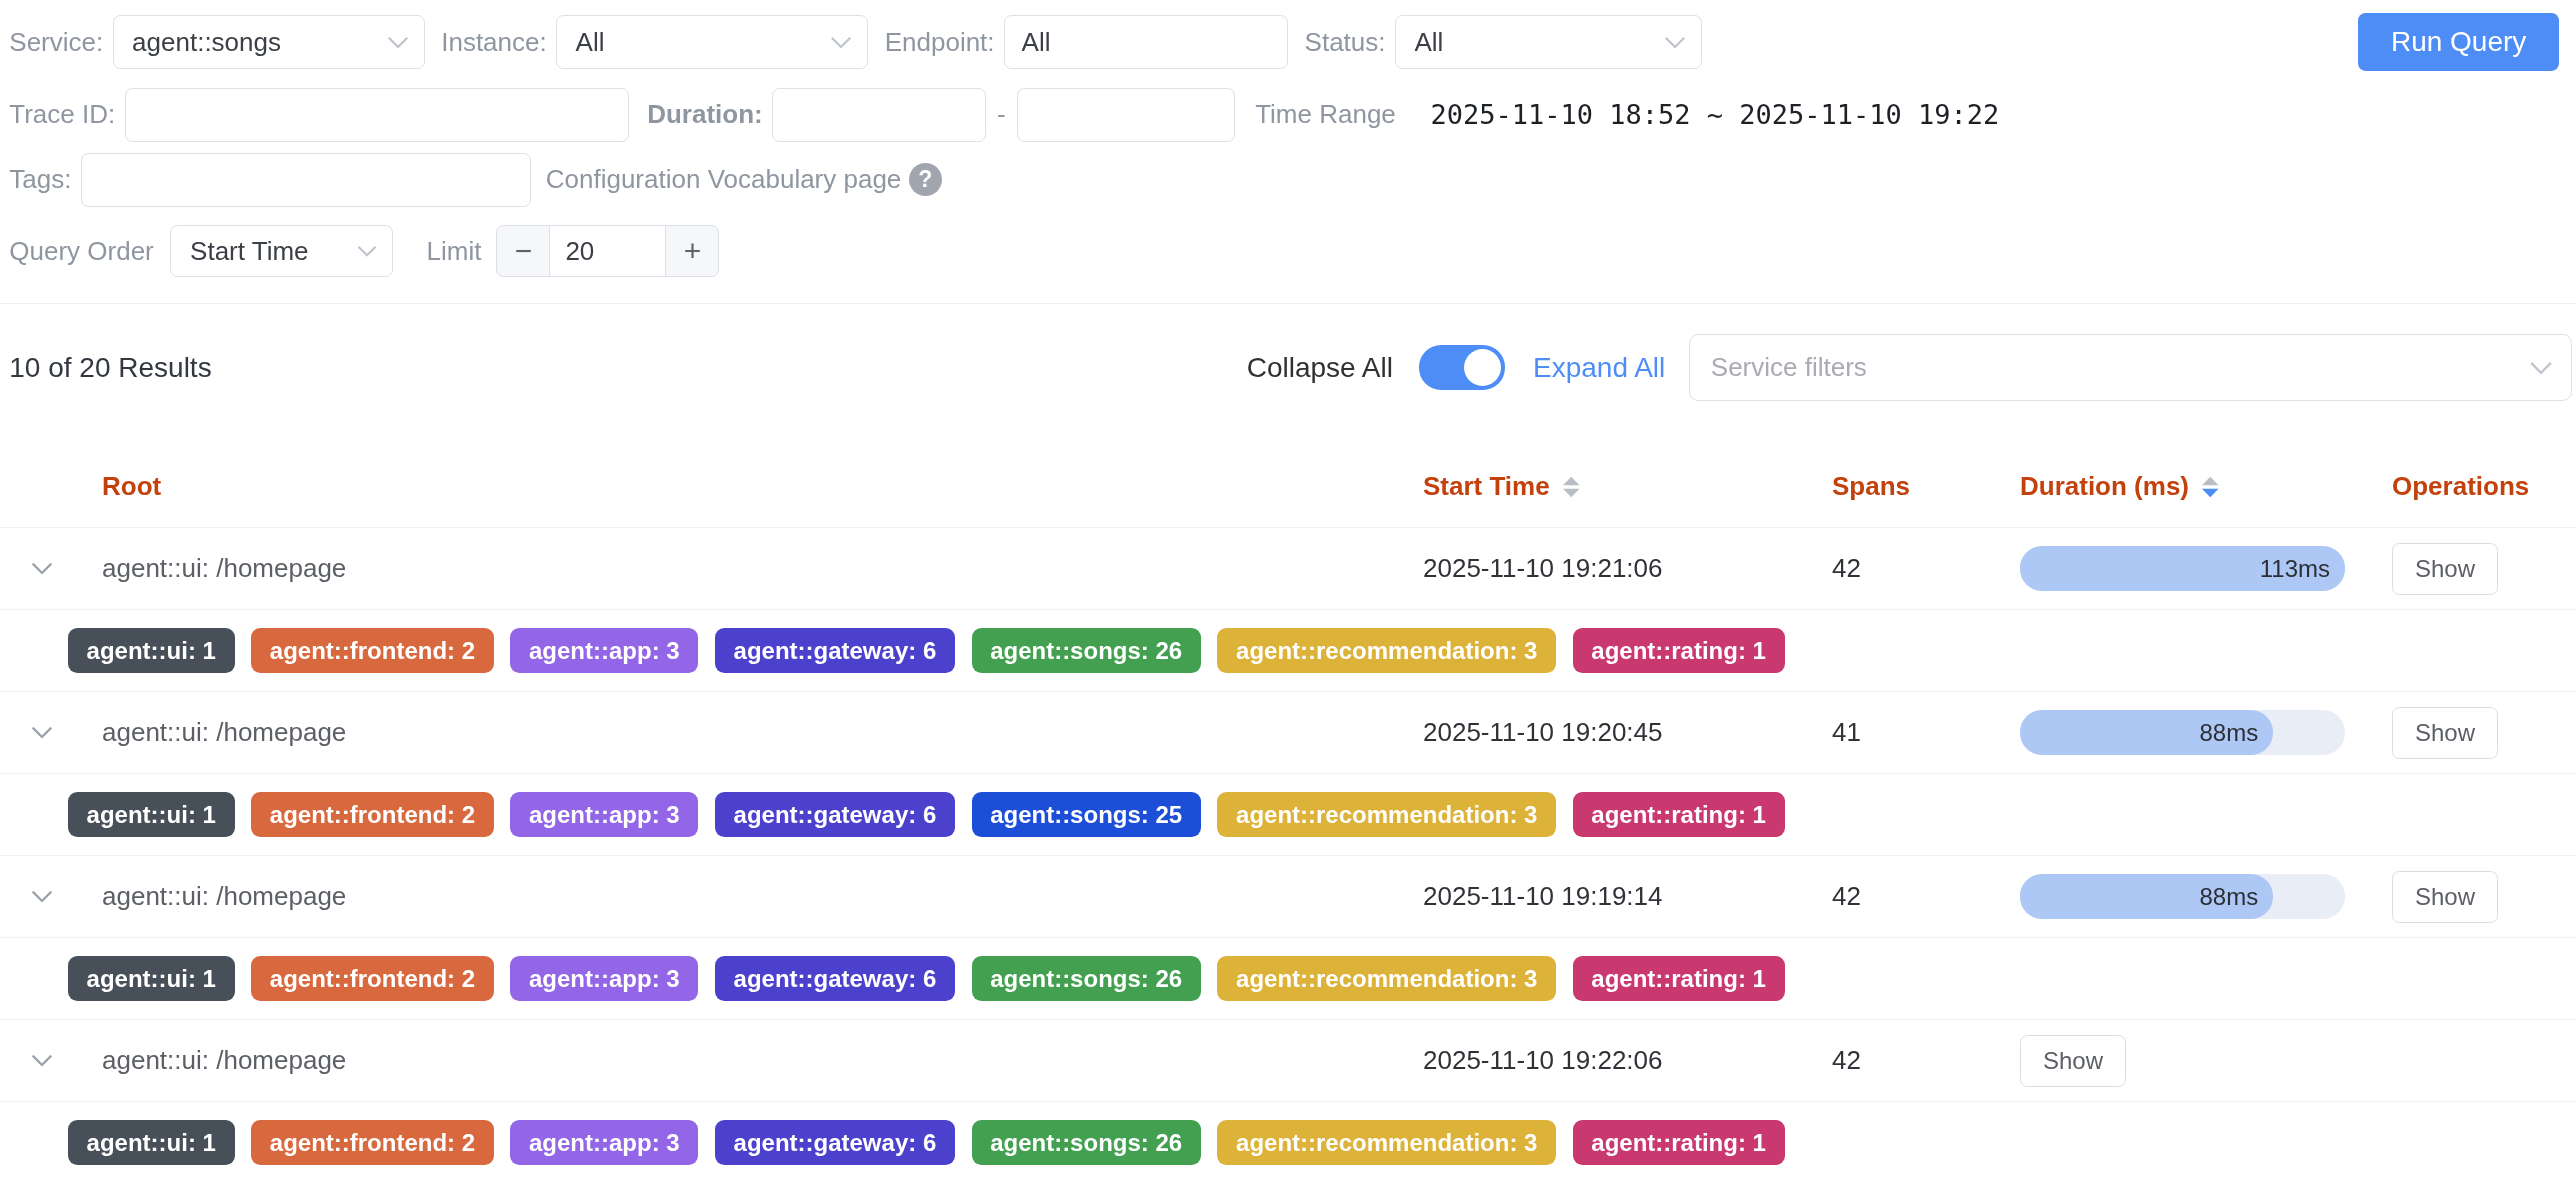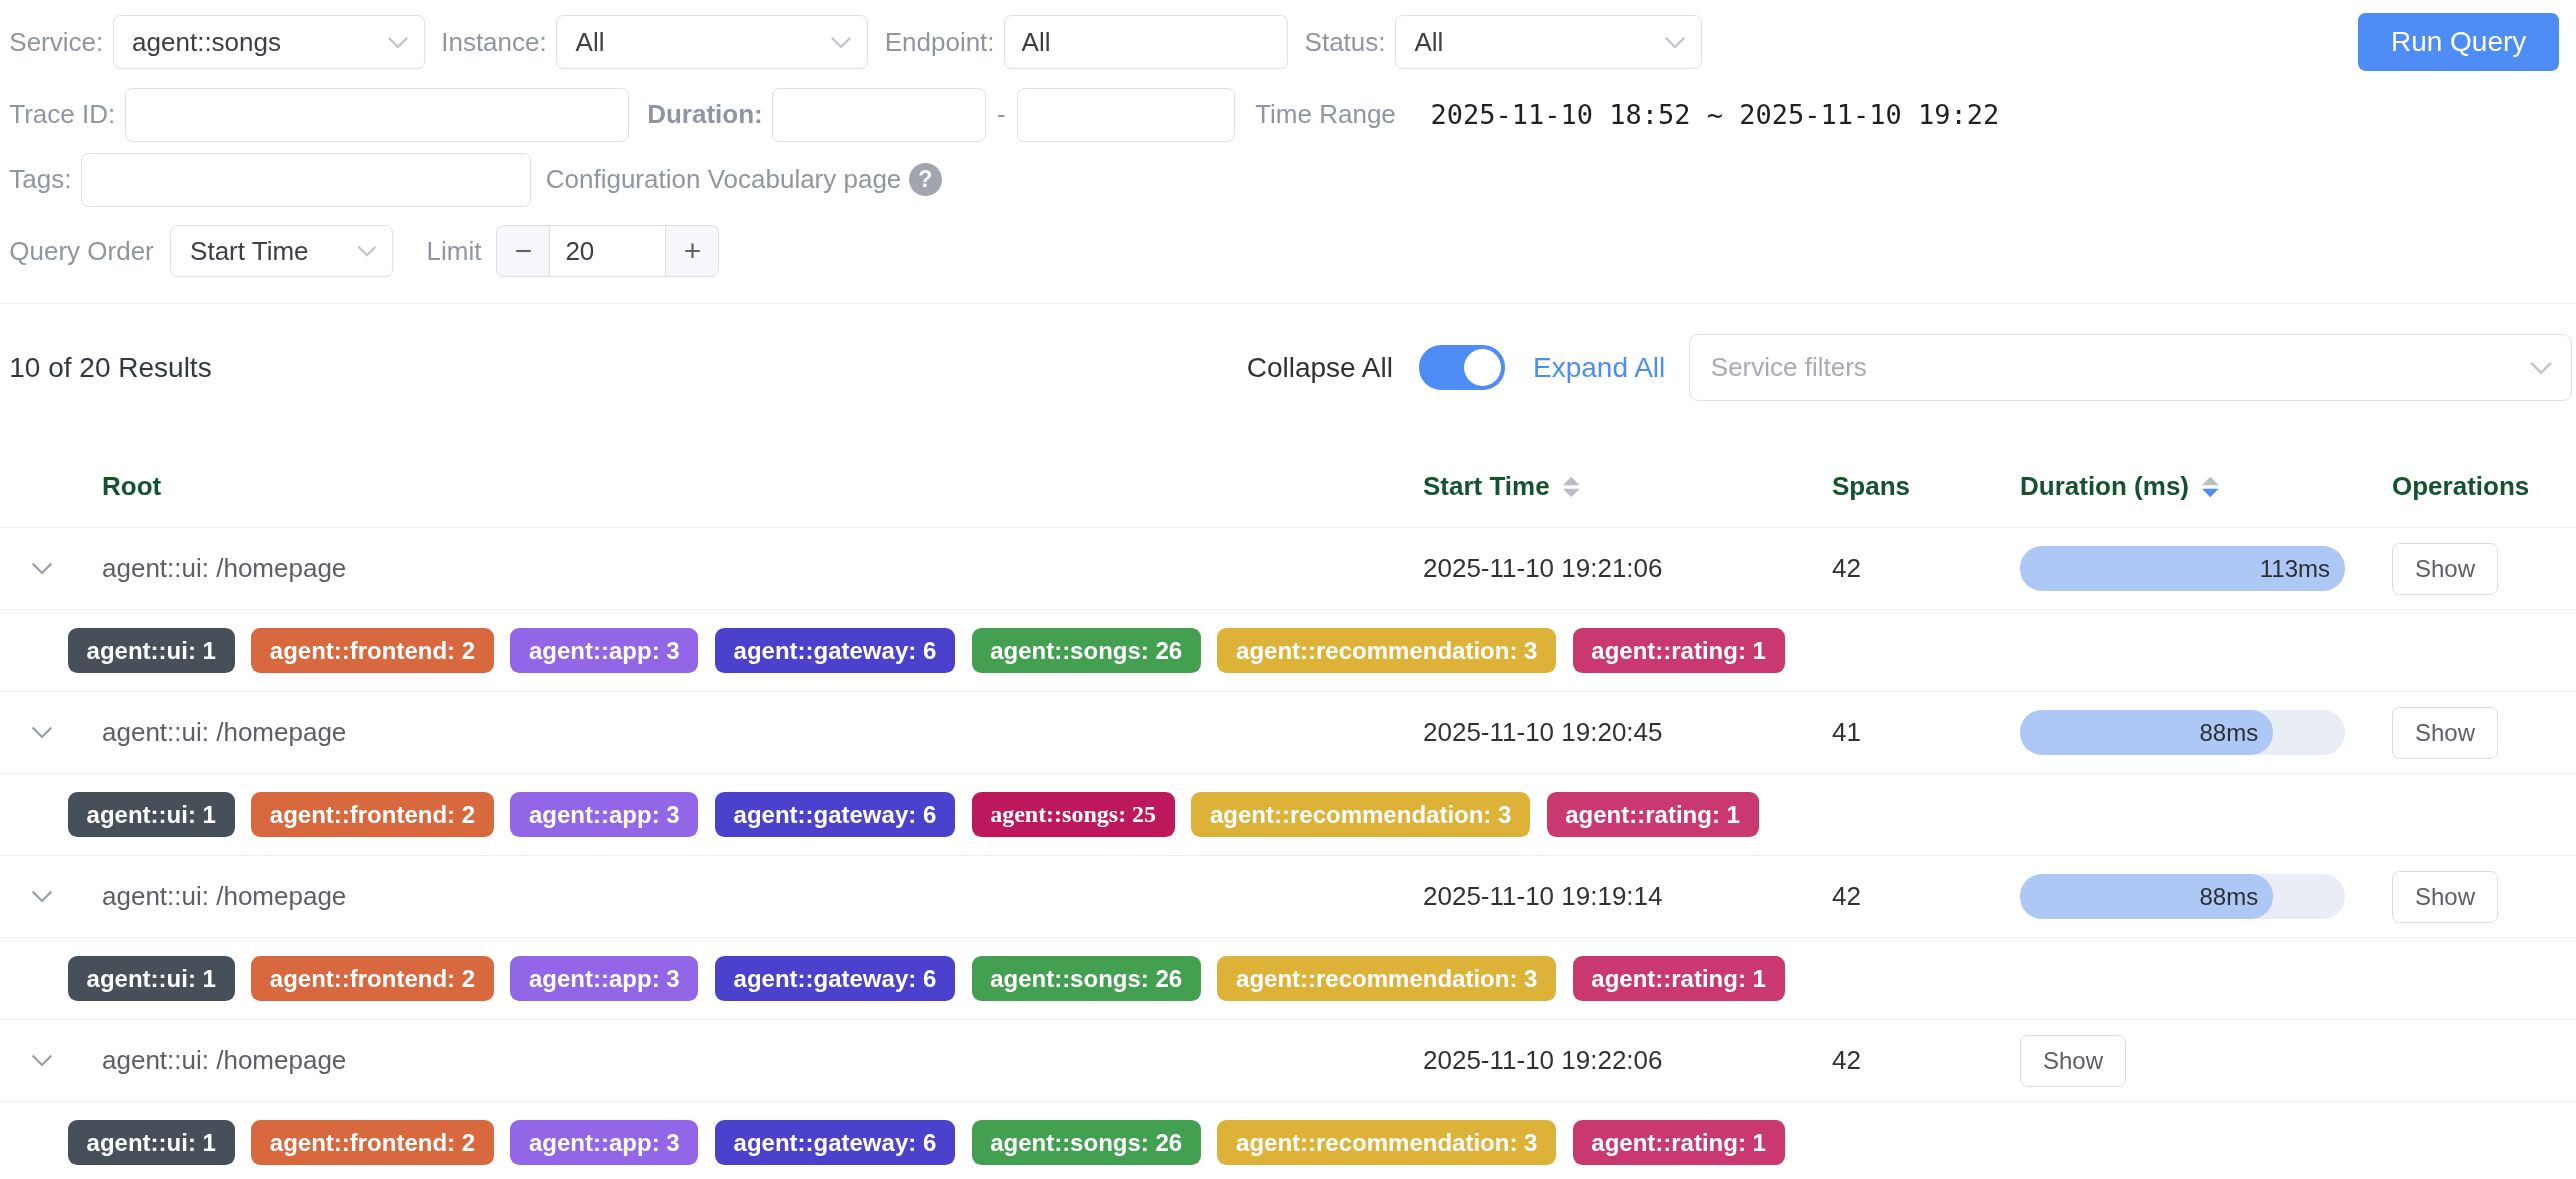--- a/index.html
+++ b/index.html
@@ -64,21 +64,21 @@
   .expand-lbl{font-size:28px;color:var(--accent);margin-left:28px;cursor:pointer;}
   .filters-box{width:883px;height:67px;border:1.9px solid #dcdfe6;border-radius:9.3px;
                display:flex;align-items:center;justify-content:space-between;
                padding:0 16.7px 0 20.5px;box-sizing:border-box;margin-left:24px;}
   .placeholder{color:#a8abb2;font-size:26px;}
 
   
   .table{margin-top:45px;}
   .thead,.trow{display:grid;grid-template-columns:102px 1321px 409px 188px 372px 183px;
                align-items:center;height:82px;box-sizing:border-box;}
-  .thead{border-bottom:1.9px solid #f0f2f5;color:#14532d;font-weight:700;font-size:26px;}
+  .thead{border-bottom:1.9px solid #f0f2f5;color:#c2410c;font-weight:700;font-size:26px;}
   .th-flex{display:flex;align-items:center;gap:11px;}
   .trow{border-bottom:1.9px solid #f0f2f5;}
   .c-chev{display:flex;justify-content:flex-start;padding-left:28px;}
   .c-root{font-size:26px;color:#5c6066;}
   .c-start{font-size:26px;color:#2f3237;}
   .c-spans{font-size:26px;color:#2f3237;}
   .bar-track{width:325px;height:45px;border-radius:22px;background:var(--bar-track);}
   .bar-fill{height:100%;background:var(--bar-fill);border-radius:22px;display:flex;
             align-items:center;justify-content:flex-end;padding-right:15px;
             box-sizing:border-box;min-width:102px;}
@@ -263,21 +263,21 @@
               </div>
             </div>
           </div>
           <div><button class="show-btn">Show</button></div>
         </div>
         <div class="chips-row">
           <span class="chip" style="background: rgb(71, 80, 89);">agent::ui: 1</span>
           <span class="chip" style="background: rgb(216, 105, 63);">agent::frontend: 2</span>
           <span class="chip" style="background: rgb(146, 102, 230);">agent::app: 3</span>
           <span class="chip" style="background: rgb(75, 65, 205);">agent::gateway: 6</span>
-          <span class="chip" style="background: #be185d; font-family: Liberation Serif, serif;">agent::songs: 25</span>
+          <span class="chip" style="background: #1d4ed8;">agent::songs: 25</span>
           <span class="chip" style="background: rgb(221, 178, 57);">agent::recommendation: 3</span>
           <span class="chip" style="background: rgb(201, 56, 111);">agent::rating: 1</span>
         </div>
         <div class="trow">
           <div class="c-chev">
             <svg width="28" height="18.6" viewBox="0 0 30 20">
               <polyline points="5,5 15,15 25,5" fill="none" stroke="#9ba1aa" stroke-width="2.4"></polyline>
             </svg>
           </div>
           <div class="c-root">agent::ui: /homepage</div>

